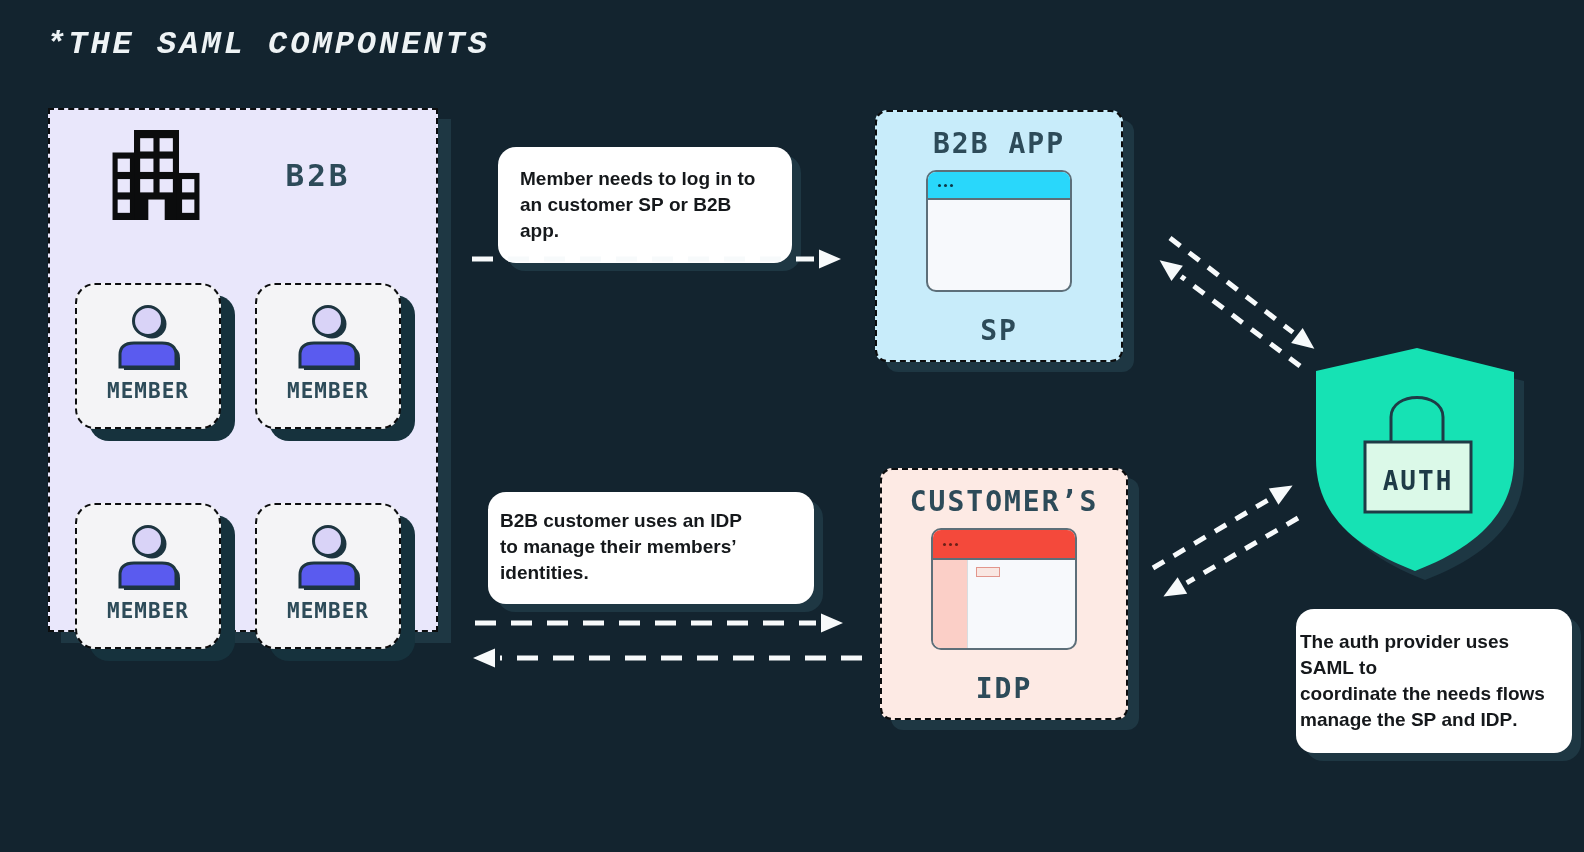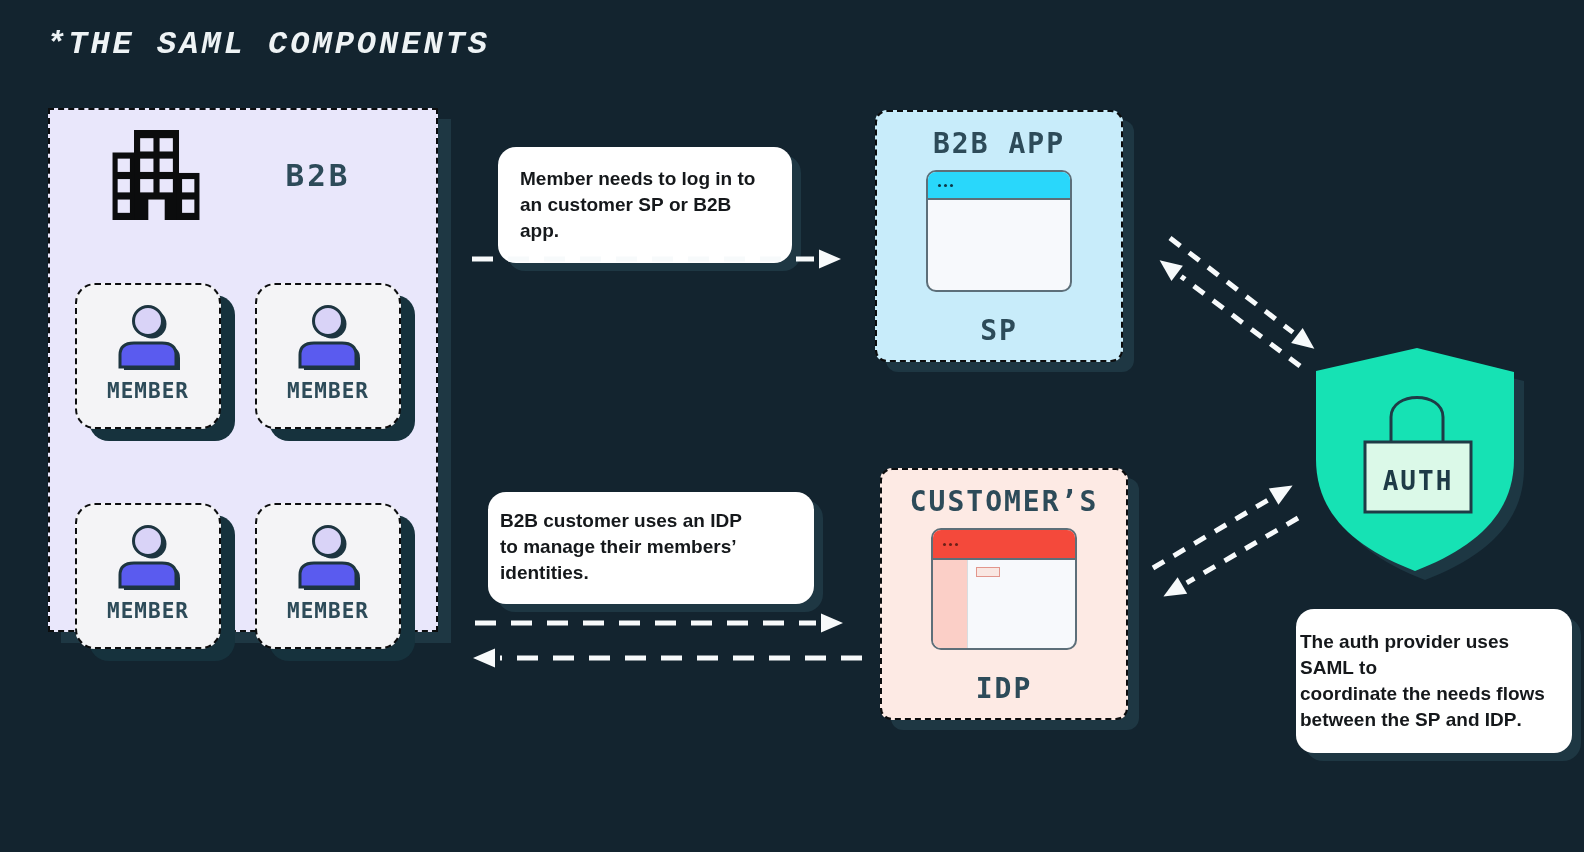--- a/index.html
+++ b/index.html
@@ -147,21 +147,21 @@
     </div>
   </section>
 
   <div class="callout c1">
     <p><b>Member</b><span> needs to log in to</span><br><span>an customer </span><b>SP</b><span> or </span><b>B2B app</b><span>.</span></p>
   </div>
   <div class="callout c2">
     <p><b>B2B customer</b><span> uses an </span><b>IDP</b><br><span>to manage their </span><b>members’</b><br><span>identities.</span></p>
   </div>
   <div class="callout c3">
-    <p><span>The </span><b>auth provider</b><span> uses </span><b>SAML</b><span> to</span><br><span>coordinate the needs flows</span><br><span>between the </span><b>SP</b><span> and </span><b>IDP</b><span>.</span></p>
+    <p><span>The </span><b>auth provider</b><span> uses </span><b>SAML</b><span> to</span><br><span>coordinate the needs flows</span><br><span>manage the </span><b>SP</b><span> and </span><b>IDP</b><span>.</span></p>
   </div>
 
   <section class="appbox sp">
     <div class="appbox-title mono">B2B APP</div>
     <div class="browser">
       <div class="browser-head">
         <span class="dots">
             <i></i>
             <i></i>
             <i></i>

